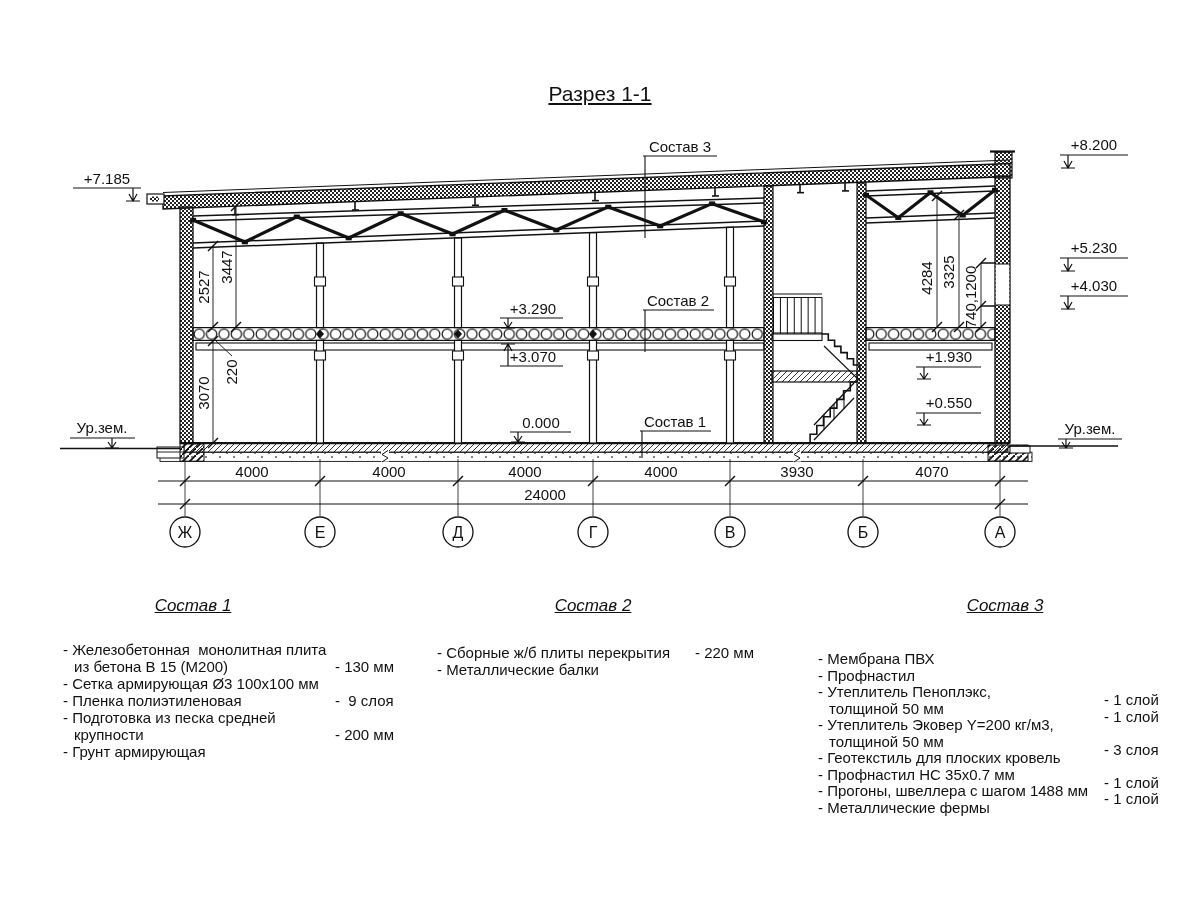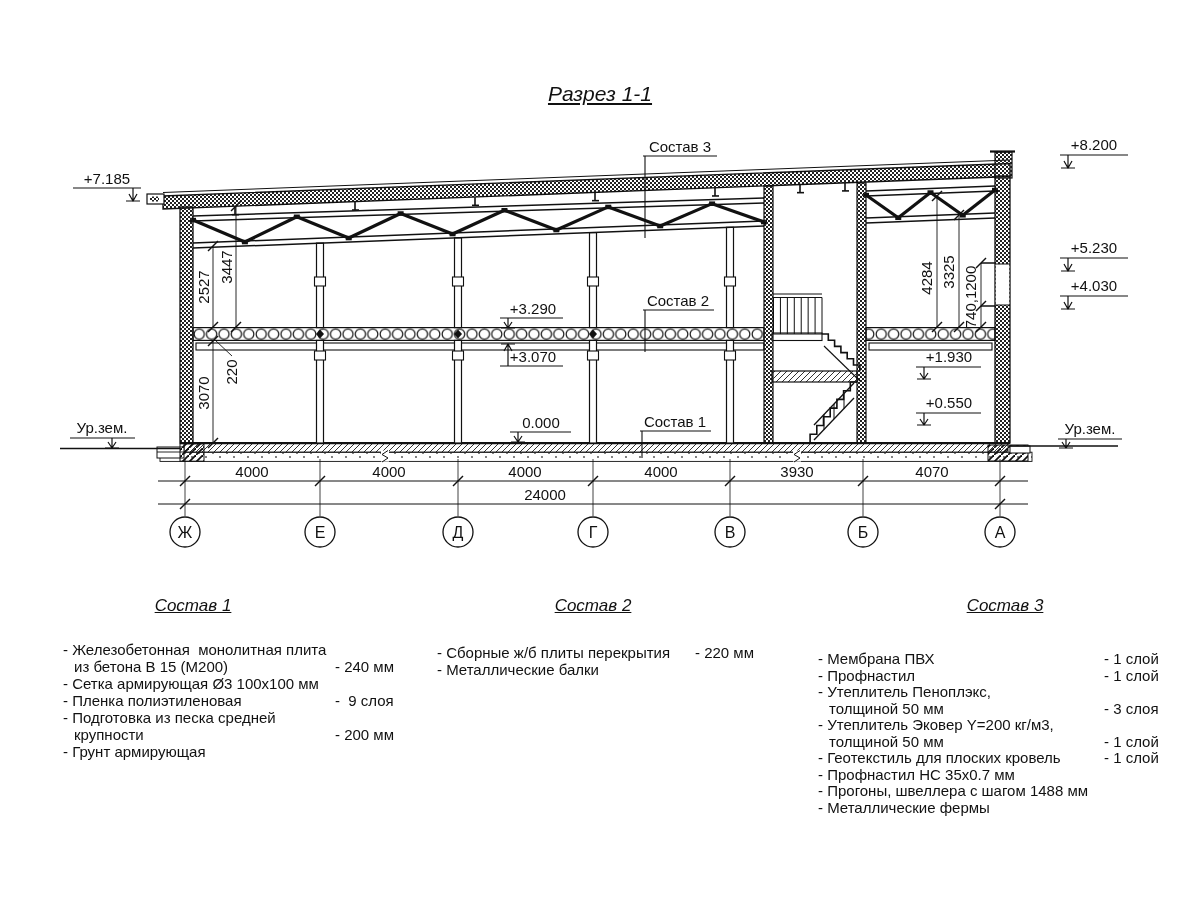--- a/index.html
+++ b/index.html
@@ -4,31 +4,31 @@
 <style>
   html,body{margin:0;padding:0;background:#fff;}
   body{width:1200px;height:900px;position:relative;overflow:hidden;
        font-family:"Liberation Sans",sans-serif;color:#111;}
   #stage{position:absolute;left:0;top:0;width:1200px;height:900px;}
   svg{position:absolute;left:0;top:0;}
   .dt{font:15px "Liberation Sans",sans-serif;fill:#111;}
   .ax{font:16px "Liberation Sans",sans-serif;fill:#111;}
   .ln{stroke:#111;fill:none;}
   .drawing-title{position:absolute;left:600px;top:82px;transform:translateX(-50%);
-     font-size:21px;font-style:italic;text-decoration:underline;white-space:nowrap;}
+     font-size:21px;text-decoration:underline;white-space:nowrap;}
   .legend-title{position:absolute;transform:translateX(-50%);font-size:17px;
      font-style:italic;text-decoration:underline;white-space:nowrap;}
   .legend{position:absolute;font-size:15px;line-height:17px;}
   .lg3{line-height:16.5px;}
   .row{position:relative;white-space:pre;}
   .row.ind{padding-left:11px;}
   .val{position:absolute;top:0;white-space:pre;}
   .lg1 .val{left:272px;}
   .lg2 .val{left:258px;}
-  .lg3 .val{left:286px;}
+  .lg3 .val{left:286px;margin-top:41px;}
 </style>
 </head>
 <body>
 
 <div id="stage">
 
 <svg width="1200" height="900" viewBox="0 0 1200 900">
   <defs>
     <pattern id="pwall" width="4" height="4" patternUnits="userSpaceOnUse">
       <rect x="0" y="0" width="2" height="2" fill="#222"></rect>
@@ -344,21 +344,21 @@
 </svg>
 
 <div class="drawing-title">Разрез 1-1</div>
 
 <div class="legend-title" style="left:193px;top:596px;">Состав 1</div>
 <div class="legend-title" style="left:593px;top:596px;">Состав 2</div>
 <div class="legend-title" style="left:1005px;top:596px;">Состав 3</div>
 
 <div class="legend lg1" style="left:22px;top:641px;width:350px;margin-left:41px;">
   <div class="row"><span>- Железобетонная  монолитная плита</span><span class="val"></span></div>
-  <div class="row ind"><span>из бетона В 15 (М200)</span><span class="val">- 240 мм</span></div>
+  <div class="row ind"><span>из бетона В 15 (М200)</span><span class="val">- 130 мм</span></div>
   <div class="row"><span>- Сетка армирующая Ø3 100x100 мм</span><span class="val"></span></div>
   <div class="row"><span>- Пленка полиэтиленовая</span><span class="val">-  9 слоя</span></div>
   <div class="row"><span>- Подготовка из песка средней</span><span class="val"></span></div>
   <div class="row ind"><span>крупности</span><span class="val">- 200 мм</span></div>
   <div class="row"><span>- Грунт армирующая</span><span class="val"></span></div>
 </div>
 
 <div class="legend lg2" style="left:437px;top:644px;width:330px;">
   <div class="row"><span>- Сборные ж/б плиты перекрытия</span><span class="val">- 220 мм</span></div>
   <div class="row"><span>- Металлические балки</span><span class="val"></span></div>

